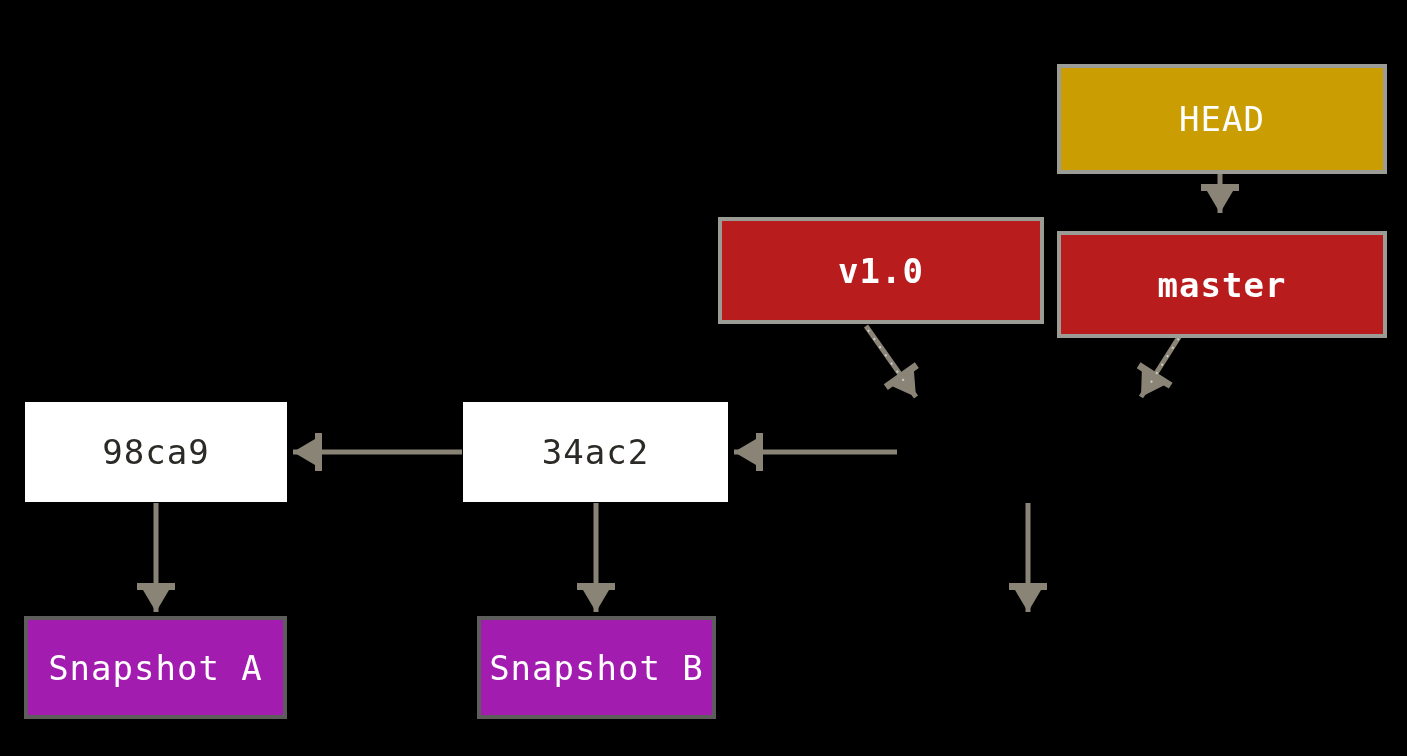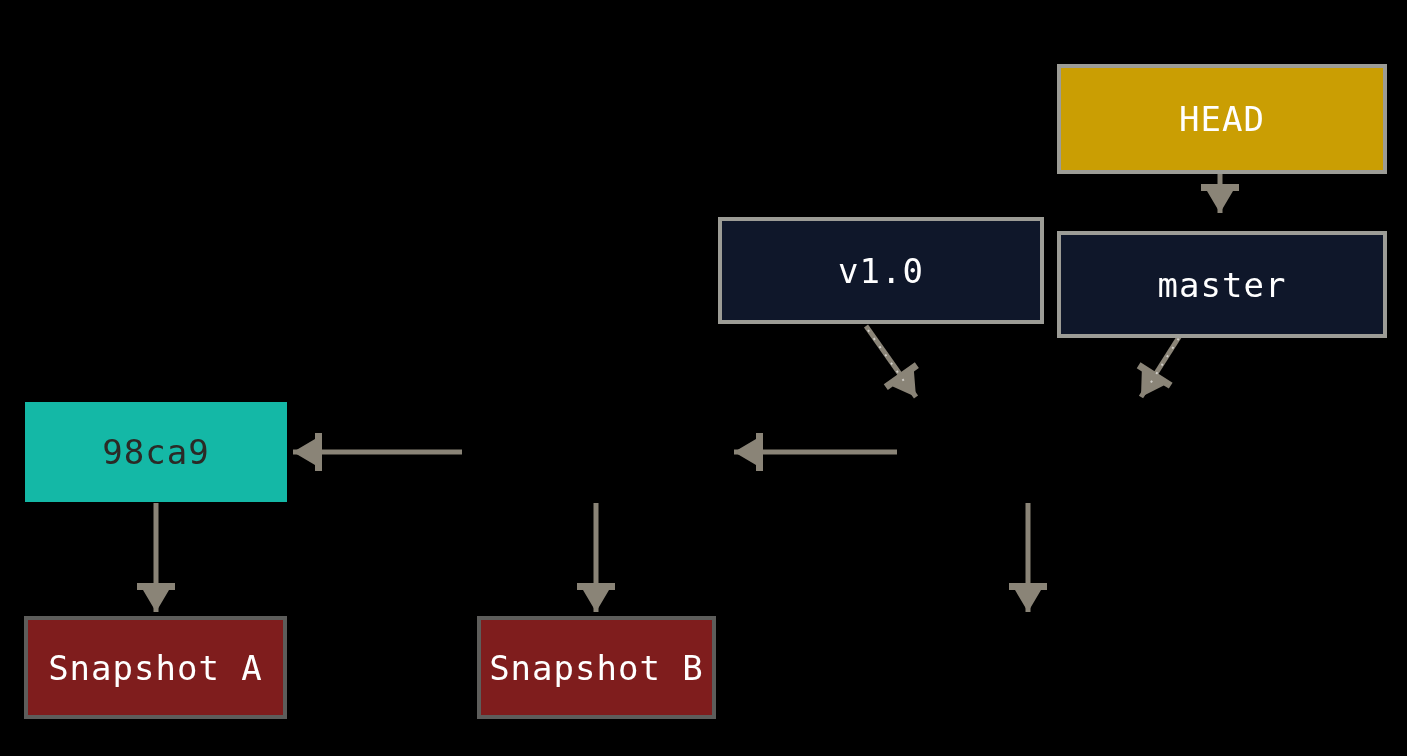--- a/index.html
+++ b/index.html
@@ -20,35 +20,36 @@
     position: absolute;
     box-sizing: border-box;
     display: flex;
     align-items: center;
     justify-content: center;
     font-size: 34px;
     letter-spacing: 1px;
     white-space: nowrap;
   }
   .pointer-box {
-    background: #0f172a;
+    background: #b91c1c;
     color: #FFFFFF;
     border: 4px solid #9C9C96;
+    font-weight: bold;
   }
   .head-box {
     background: #CA9E03;
     color: #FFFFFF;
     border: 4px solid #9C9C96;
   }
   .commit-box {
-    background: #14b8a6;
+    background: #ffffff;
     color: #2B2A26;
   }
   .snapshot-box {
-    background: #7f1d1d;
+    background: #a21caf;
     color: #FFFFFF;
     border: 4px solid #5D5D5B;
   }
   #node-head      { left: 1057px; top: 64px;  width: 330px; height: 110px; }
   #node-v1-0     { left: 718px;  top: 217px; width: 326px; height: 107px; }
   #node-master    { left: 1057px; top: 231px; width: 330px; height: 107px; }
   #node-98ca9     { left: 25px;   top: 402px; width: 262px; height: 100px; }
   #node-34ac2     { left: 463px;  top: 402px; width: 265px; height: 100px; }
   #node-f30ab     { left: 898px;  top: 402px; width: 258px; height: 100px; }
   #node-snapshot-a{ left: 24px;   top: 616px; width: 263px; height: 103px; }
@@ -130,20 +131,23 @@
   </div>
 
   <div class="box pointer-box" id="node-master">
     <span>master</span>
   </div>
 
   <div class="box commit-box" id="node-98ca9">
     <span>98ca9</span>
   </div>
 
+  <div class="box commit-box" id="node-34ac2">
+    <span>34ac2</span>
+  </div>
 
 
   <div class="box snapshot-box" id="node-snapshot-a">
     <span>Snapshot A</span>
   </div>
 
   <div class="box snapshot-box" id="node-snapshot-b">
     <span>Snapshot B</span>
   </div>
 

